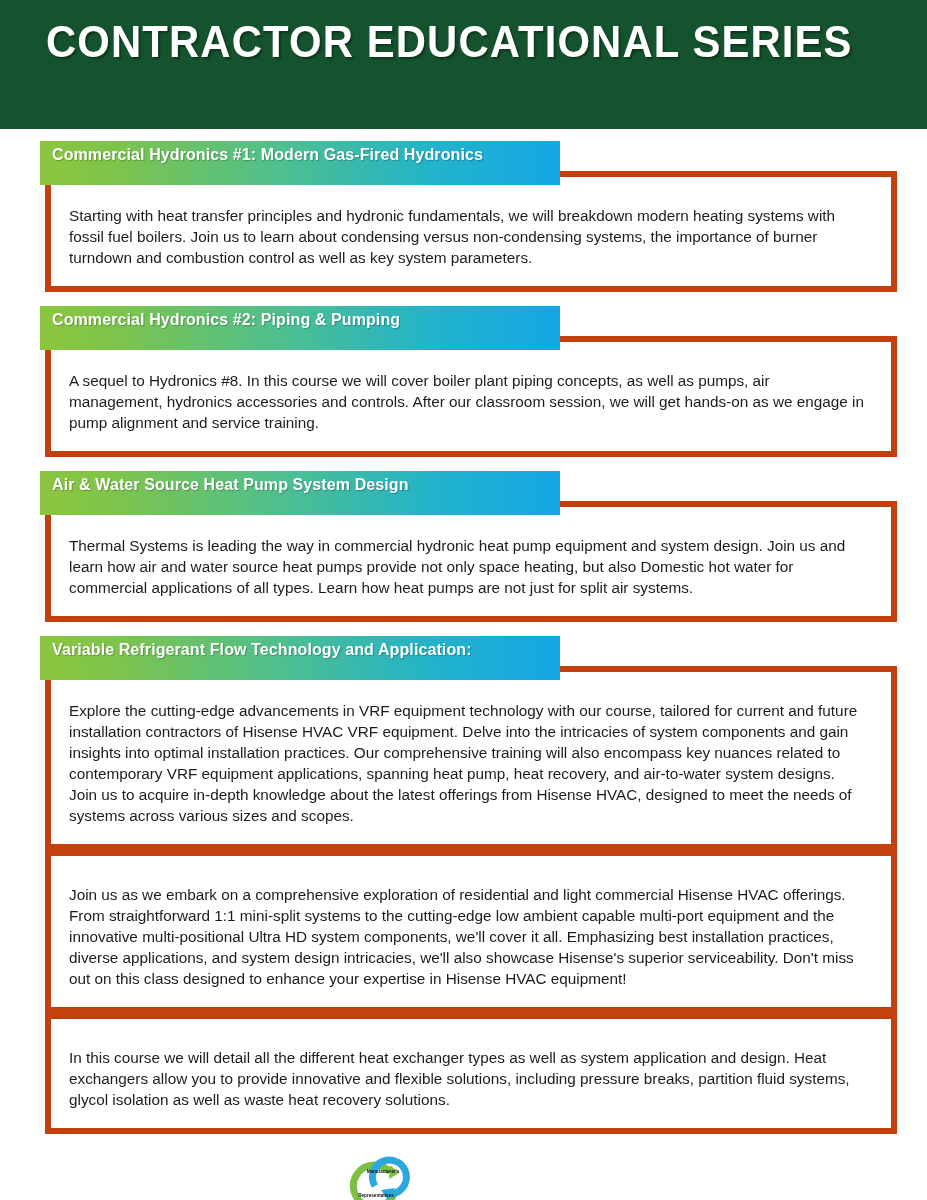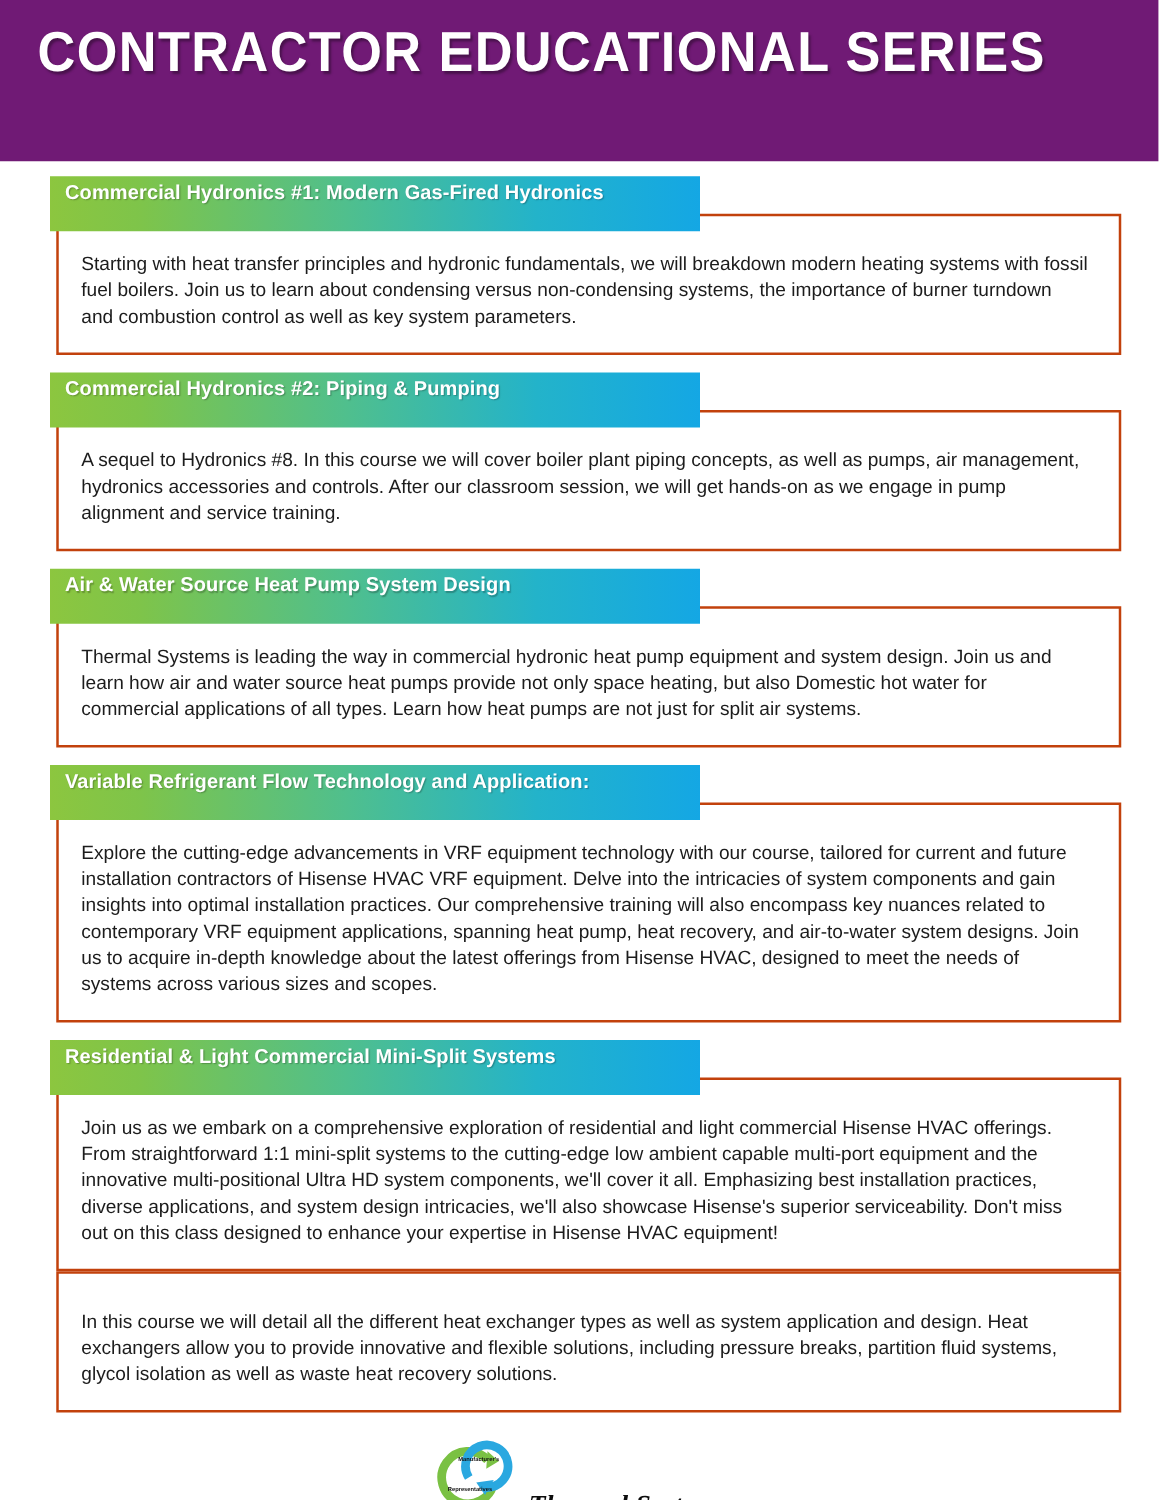--- a/index.html
+++ b/index.html
@@ -16,22 +16,22 @@
     width: 927px;
     height: 1200px;
     background: #ffffff;
     overflow: hidden;
   }
 
   
   .header {
     width: 927px;
     height: 129px;
-    background: #701a75;
-    padding: 16px 0 0 30px;
+    background: #14532d;
+    padding: 16px 0 0 46px;
   }
 
   .header-title {
     font-family: "Liberation Sans Narrow", "Liberation Sans", sans-serif;
     font-size: 45px;
     font-weight: bold;
     color: #ffffff;
     letter-spacing: 1.2px;
     line-height: 52px;
     transform: scaleX(0.93);
@@ -77,21 +77,21 @@
     letter-spacing: 0.1px;
     text-shadow: 1px 1px 1px rgba(0,0,0,0.25);
     white-space: nowrap;
   }
 
   .course-body {
     position: relative;
     z-index: 1;
     margin-top: -14px;
     margin-left: 5px;
-    border: 2px solid #c2410c;
+    border: 6px solid #c2410c;
     background: #ffffff;
     padding: 28px 24px 18px 18px;
     font-size: 15.3px;
     line-height: 21px;
     color: #1c1c1c;
     font-family: "Liberation Sans", sans-serif;
   }
 
   .course-body p { margin: 0; }
 
@@ -176,21 +176,20 @@
     </div>
 
     <div class="course-card">
       <div class="course-ribbon">Variable Refrigerant Flow Technology and Application:</div>
       <div class="course-body">
         <p>Explore the cutting-edge advancements in VRF equipment technology with our course, tailored for current and future installation contractors of Hisense HVAC VRF equipment. Delve into the intricacies of system components and gain insights into optimal installation practices. Our comprehensive training will also encompass key nuances related to contemporary VRF equipment applications, spanning heat pump, heat recovery, and air-to-water system designs. Join us to acquire in-depth knowledge about the latest offerings from Hisense HVAC, designed to meet the needs of systems across various sizes and scopes.</p>
       </div>
     </div>
 
     <div class="course-card">
-      <div class="course-ribbon">Residential &amp; Light Commercial Mini-Split Systems</div>
       <div class="course-body">
         <p>Join us as we embark on a comprehensive exploration of residential and light commercial Hisense HVAC offerings. From straightforward 1:1 mini-split systems to the cutting-edge low ambient capable multi-port equipment and the innovative multi-positional Ultra HD system components, we'll cover it all. Emphasizing best installation practices, diverse applications, and system design intricacies, we'll also showcase Hisense's superior serviceability. Don't miss out on this class designed to enhance your expertise in Hisense HVAC equipment!</p>
       </div>
     </div>
 
     <div class="course-card">
       <div class="course-body">
         <p>In this course we will detail all the different heat exchanger types as well as system application and design. Heat exchangers allow you to provide innovative and flexible solutions, including pressure breaks, partition fluid systems, glycol isolation as well as waste heat recovery solutions.</p>
       </div>
     </div>

